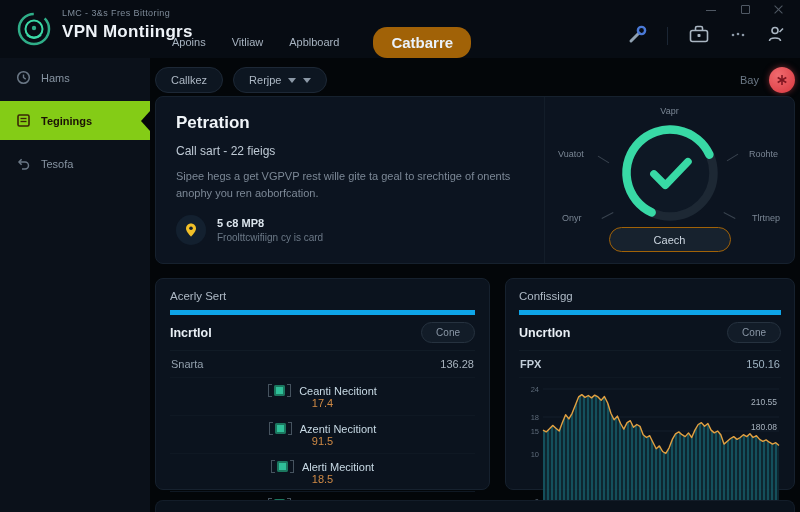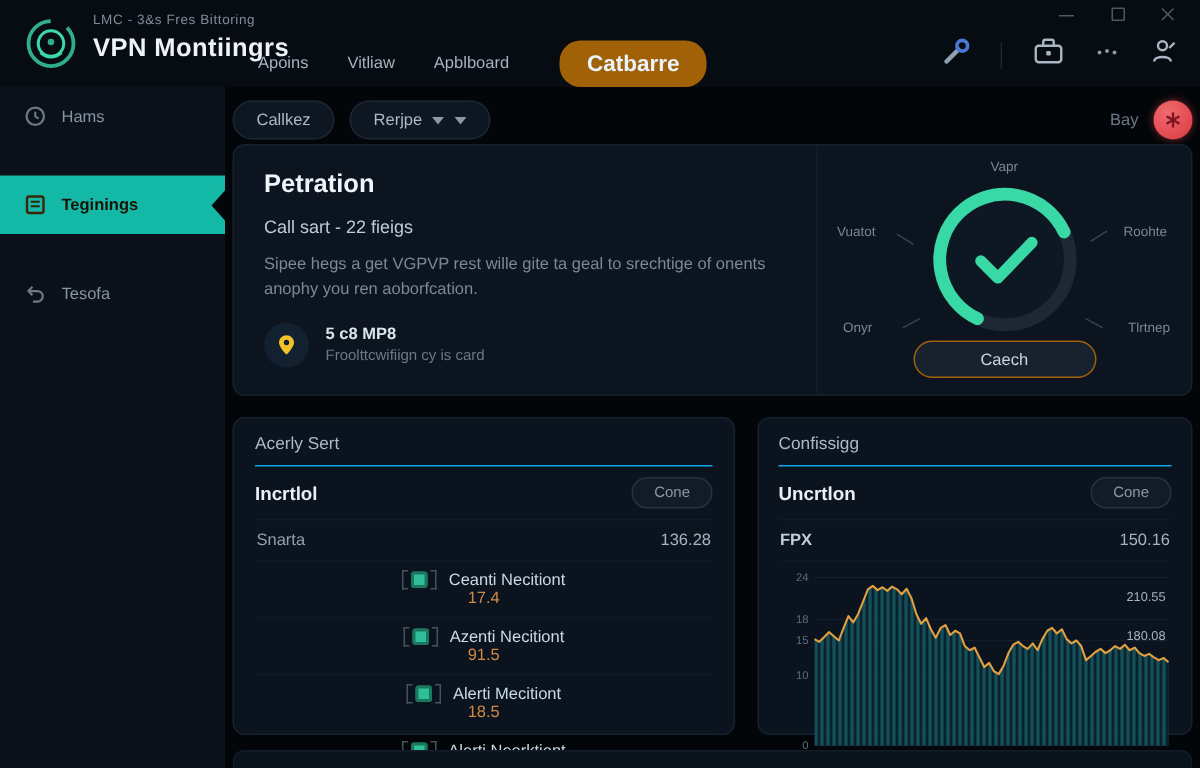--- a/index.html
+++ b/index.html
@@ -22,21 +22,21 @@
   .wc { width:10px; height:10px; position:relative; opacity:.55; }
   .wc-min::after { content:""; position:absolute; left:0; top:6px; width:10px; height:1px; background:#8b98a6; }
   .wc-box::after { content:""; position:absolute; left:1px; top:1px; width:7px; height:7px; border:1px solid #8b98a6; border-radius:1px; }
   .wc-x::before,.wc-x::after { content:""; position:absolute; left:-1px; top:5px; width:11px; height:1px; background:#8b98a6; }
   .wc-x::before { transform:rotate(45deg);} .wc-x::after { transform:rotate(-45deg);}
 
   
   .sidebar { position:absolute; left:0; top:58px; width:150px; height:454px; background:#0b111a; }
   .side-item { display:flex; align-items:center; gap:10px; padding:12px 16px; font-size:11px; color:#8794a2; }
   .side-item .sicon { width:15px; height:15px; flex:0 0 auto; color:#6b7886; }
-  .side-item.active { position:relative; background:#14b8a6; color:#1b1205; font-weight:bold; margin:20px 0; }
+  .side-item.active { position:relative; background:#84cc16; color:#1b1205; font-weight:bold; margin:4px 0; }
   .side-item.active .sicon { color:#3a2606; }
   .side-item.active::after { content:""; position:absolute; right:0; top:50%; transform:translateY(-50%);
     border-top:10px solid transparent; border-bottom:10px solid transparent; border-right:9px solid #030609; }
 
   
   .toolbar { position:absolute; left:155px; top:63px; width:640px; height:30px; display:flex; align-items:flex-end; }
   .pill { display:flex; align-items:center; gap:7px; background:#0d1621; border:1px solid #1d2836; border-radius:15px;
     padding:6px 15px; font-size:11px; color:#aeb9c5; margin-right:10px; }
   .caret { width:0; height:0; border-left:4px solid transparent; border-right:4px solid transparent; border-top:5px solid #8b98a6; }
   .toolbar-right { margin-left:auto; display:flex; align-items:center; gap:10px; }
@@ -70,21 +70,21 @@
   .gc-l { left:52px; top:62px; transform:rotate(32deg); }
   .gc-r { right:55px; top:60px; transform:rotate(-32deg); }
   .gc-bl { left:56px; top:118px; transform:rotate(-28deg); }
   .gc-br { right:58px; top:118px; transform:rotate(28deg); }
   .gauge-btn { position:absolute; left:50%; bottom:11px; transform:translateX(-50%); width:122px; height:25px;
     background:#17222e; border:1px solid #a16207; border-radius:13px; color:#ccd6e0; font-size:11px; }
 
   
   .list-card { left:155px; top:278px; width:335px; height:212px; padding:11px 14px; }
   .chart-card { left:505px; top:278px; width:290px; height:212px; padding:11px 13px; }
-  .panel-title { font-size:11.5px; color:#aeb9c5; padding-bottom:8px; border-bottom:1px solid #0ea5e9; }
+  .panel-title { font-size:11.5px; color:#aeb9c5; padding-bottom:8px; border-bottom:5px solid #0ea5e9; }
   .section-row { display:flex; align-items:center; justify-content:space-between; padding:7px 0; border-bottom:1px solid #111b26; }
   .section-label { font-size:12.5px; font-weight:bold; color:#e9eff5; }
   .cone-btn { background:#121c28; border:1px solid #26323f; border-radius:11px; color:#8a97a6; font-size:10px; padding:4px 14px; }
   .kv-row { display:flex; align-items:center; justify-content:space-between; padding:7px 1px; border-bottom:1px solid #0f1823; }
   .kv-label { font-size:11px; color:#93a0ad; }
   .kv-value { font-size:11px; color:#a9b4bf; }
   .list-rows .kv-row { padding:6px 1px;flex-direction:column; }
   .row-left { display:flex; align-items:center; gap:8px; }
   .row-icon { display:flex; align-items:center; gap:2px; }
   .brk { width:4px; height:13px; border:1px solid #46535f; }

